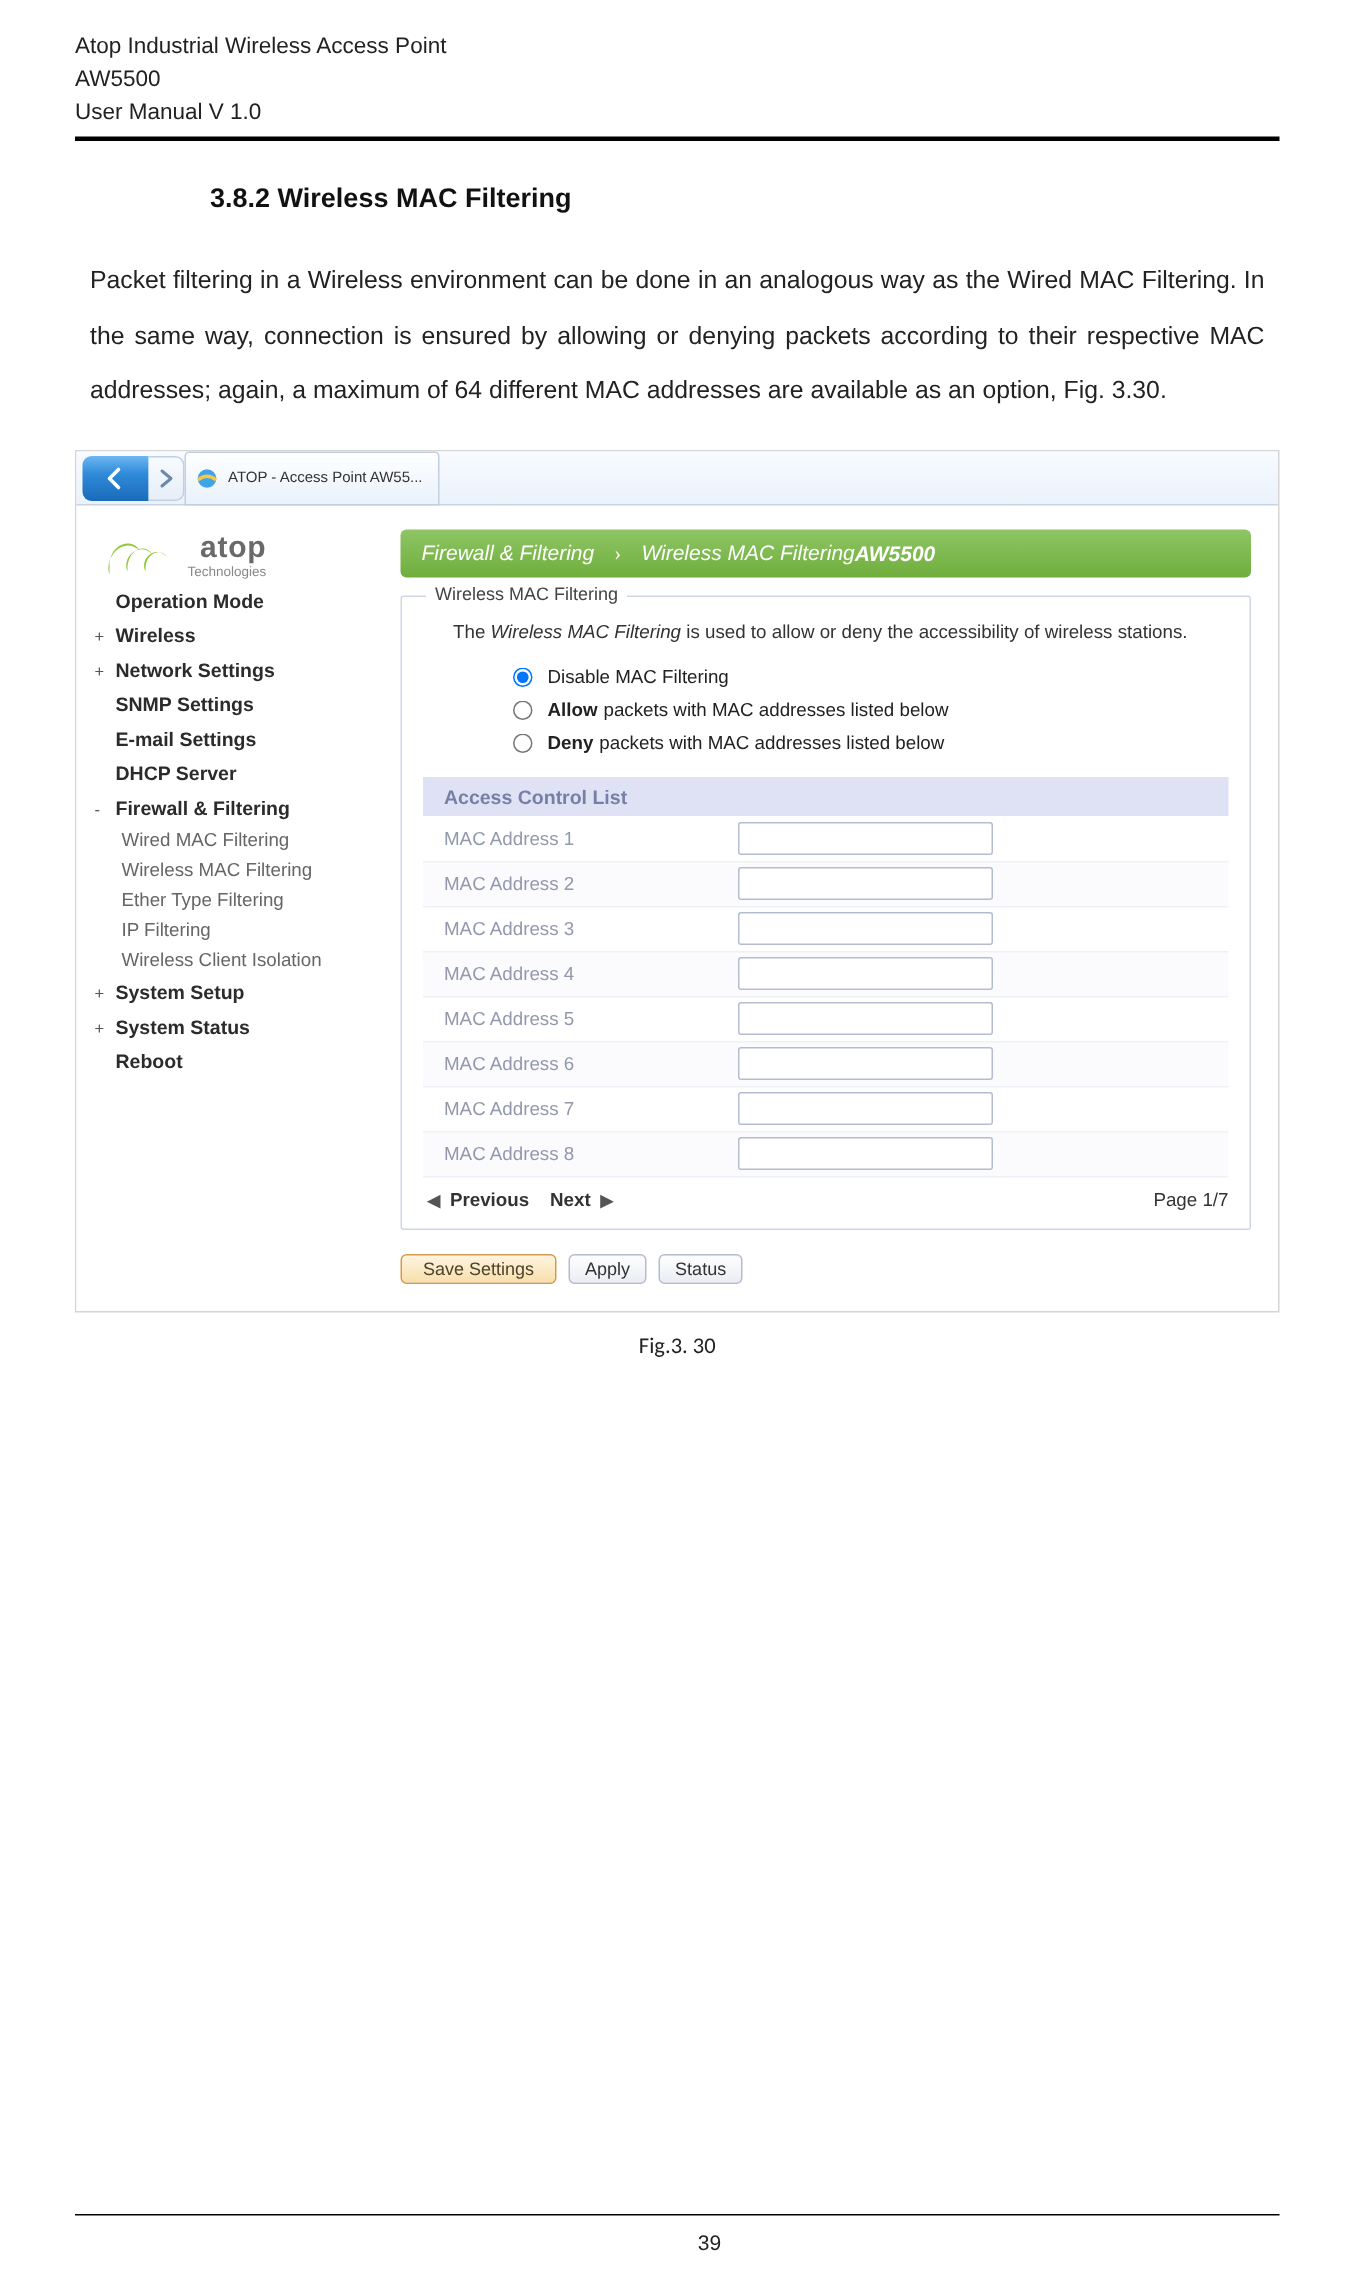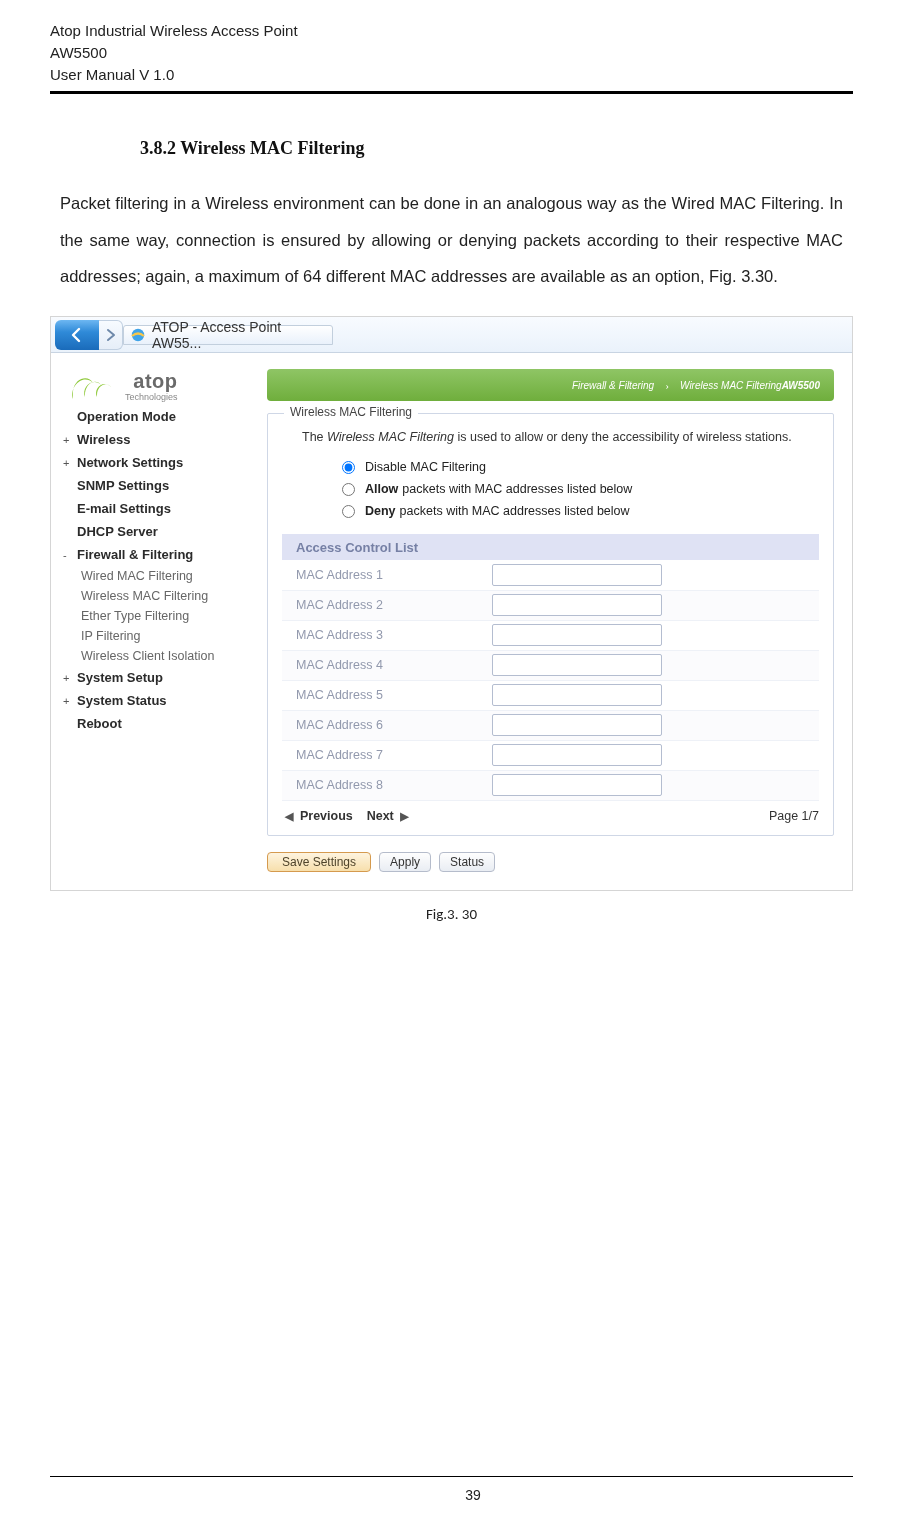--- a/index.html
+++ b/index.html
@@ -18,23 +18,22 @@
   }
   .page-header .line { display: block; white-space: pre; }
   .hr {
     border: none;
     border-top: 3px solid #000;
     margin: 6px 50px 0 50px;
   }
   .section-heading {
     font-size: 18px;
     font-weight: bold;
-    margin: 44px 0 0 140px;
+    margin: 28px 0 0 140px;
     color: #111;
-    font-family: Liberation Serif, serif;
   }
   .body-text {
     margin: 26px 60px 0 60px;
     font-size: 16.5px;
     line-height: 2.2;
     text-align: justify;
     color: #222;
   }
   .figure-wrap {
     margin: 22px 50px 0 50px;
@@ -97,28 +96,28 @@
   .addr .chev {
     width: 16px; text-align: center; color: #5a7fae;
     font-size: 10px;
   }
   .tab-strip {
     display: flex;
     align-items: center;
     margin-right: 8px;
   }
   .tab {
-    height: 20px;
+    height: 36px;
     border: 1px solid #c2cfdd;
     background: linear-gradient(#fff,#e9f1fb);
     border-radius: 3px 3px 0 0;
     display: flex;
     align-items: center;
     padding: 0 10px 0 6px;
-    font-size: 14px;
+    font-size: 10px;
     color: #333;
     max-width: 210px;
   }
   .tab .favicon { width: 16px; height: 16px; margin-right: 6px; }
   
   .content-row {
     display: flex;
     background: #fff;
   }
   .sidebar {
@@ -162,23 +161,23 @@
     flex: 1;
     padding: 16px 18px 18px 6px;
   }
   .title-bar {
     background: linear-gradient(#8fc565,#6fae3c);
     color: #fff;
     border-radius: 4px;
     height: 32px;
     display: flex;
     align-items: center;
-    justify-content: flex-end;
+    justify-content: flex-start;
     padding: 0 14px;
-    font-size: 10px;
+    font-size: 14px;
     font-style: italic;
   }
   .title-bar .right { font-style: italic; font-weight: bold; }
   .title-bar .arrow { margin: 0 6px; font-style: normal; font-family: Georgia, serif; }
   .fieldset {
     border: 1px solid #cfd7e6;
     border-radius: 2px;
     margin-top: 12px;
     padding: 8px 14px 12px 14px;
     position: relative;

